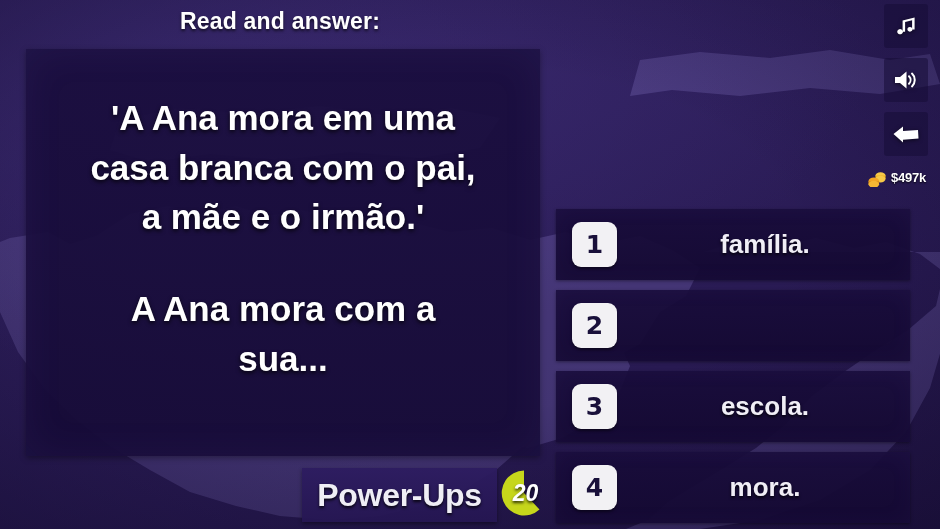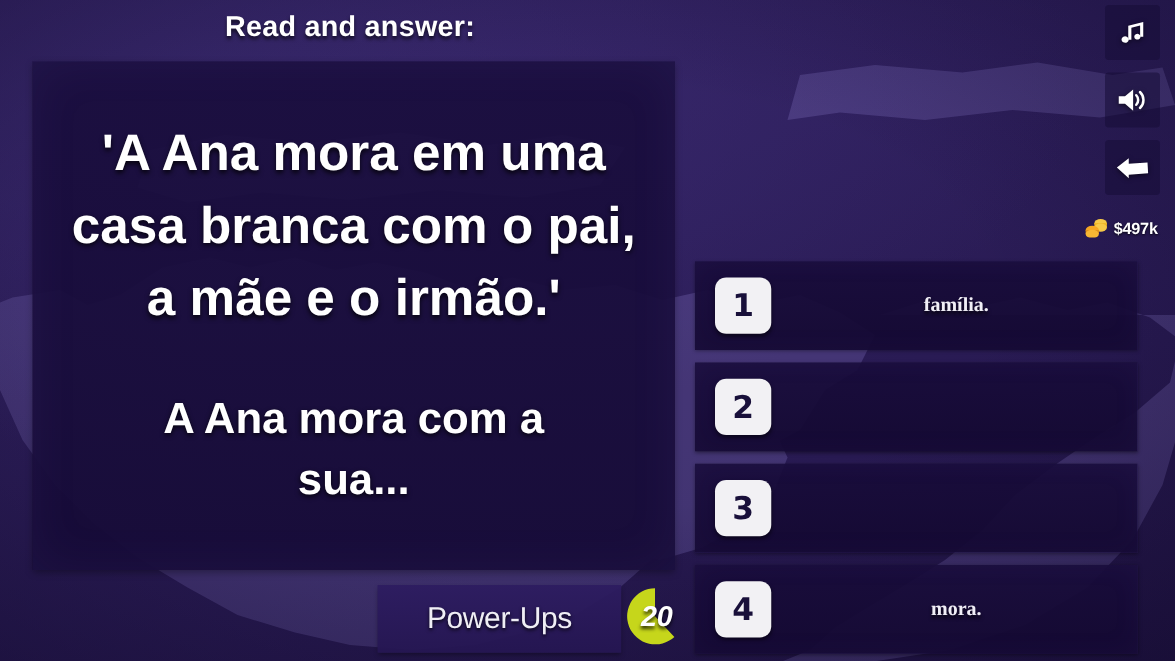--- a/index.html
+++ b/index.html
@@ -54,21 +54,21 @@
     box-shadow:inset 0 0 40px rgba(120,100,200,.08), 0 2px 6px rgba(0,0,0,.35);
     display:flex;
     flex-direction:column;
     align-items:center;
     justify-content:flex-start;
     padding:44px 18px 20px;
     overflow:hidden;
   }
   .q-prompt {
     color:#ffffff;
-    font-size:41px;
+    font-size:35px;
     font-weight:bold;
     line-height:1.42;
     text-align:center;
     text-shadow:0 2px 4px rgba(0,0,0,.8);
     white-space:pre-line;
   }
   .q-gap { height:42px; }
   .q-stem {
     color:#ffffff;
     font-size:35px;
@@ -109,24 +109,23 @@
     font-size:25px;
     font-weight:bold;
     font-family:"DejaVu Sans", sans-serif;
   }
   .option-label {
     width:100%;
     padding-left:80px;
     padding-right:16px;
     text-align:center;
     color:#f0eef6;
-    font-size:16px;
+    font-size:26px;
     font-weight:bold;
     text-shadow:0 2px 3px rgba(0,0,0,.75);
-    font-family:Liberation Serif, serif;
   }
 
   
   .icon-rail {
     position:absolute;
     left:884px; top:4px;
     width:44px;
   }
   .icon-btn {
     width:44px; height:44px;
@@ -138,21 +137,21 @@
     justify-content:center;
     cursor:pointer;
   }
   .icon-btn svg { display:block; filter:drop-shadow(0 1px 2px rgba(0,0,0,.6)); }
 
   .money {
     position:absolute;
     left:868px; top:170px;
     width:66px; height:20px;
     display:flex;
-    align-items:flex-end;
+    align-items:flex-start;
     gap:3px;
   }
   .money-text {
     color:#ffffff;
     font-size:13px;
     font-weight:bold;
     text-shadow:0 1px 2px rgba(0,0,0,.85);
     letter-spacing:-.2px;
   }
 
@@ -163,22 +162,22 @@
     width:195px; height:54px;
     background:linear-gradient(180deg, rgba(45,28,96,.95) 0%, rgba(37,22,82,.95) 100%);
     box-shadow:0 2px 4px rgba(0,0,0,.4);
     display:flex;
     align-items:center;
     justify-content:center;
     cursor:pointer;
   }
   .powerups-label {
     color:#efeef5;
-    font-size:24px;
-    font-weight:normal;
+    font-size:32px;
+    font-weight:bold;
     text-shadow:0 2px 3px rgba(0,0,0,.8);
     letter-spacing:-.3px;
   }
   .timer {
     position:absolute;
     left:501px; top:470px;
     width:46px; height:46px;
     cursor:pointer;
   }
   .timer svg { position:absolute; inset:0; }
@@ -236,20 +235,21 @@
       <div class="option-badge">1</div>
       <div class="option-label">família.</div>
     </div>
 
     <div class="option-row">
       <div class="option-badge">2</div>
     </div>
 
     <div class="option-row">
       <div class="option-badge">3</div>
+      <div class="option-label">escola.</div>
     </div>
 
     <div class="option-row">
       <div class="option-badge">4</div>
       <div class="option-label">mora.</div>
     </div>
 
   </div>
 
   <div class="icon-rail">

